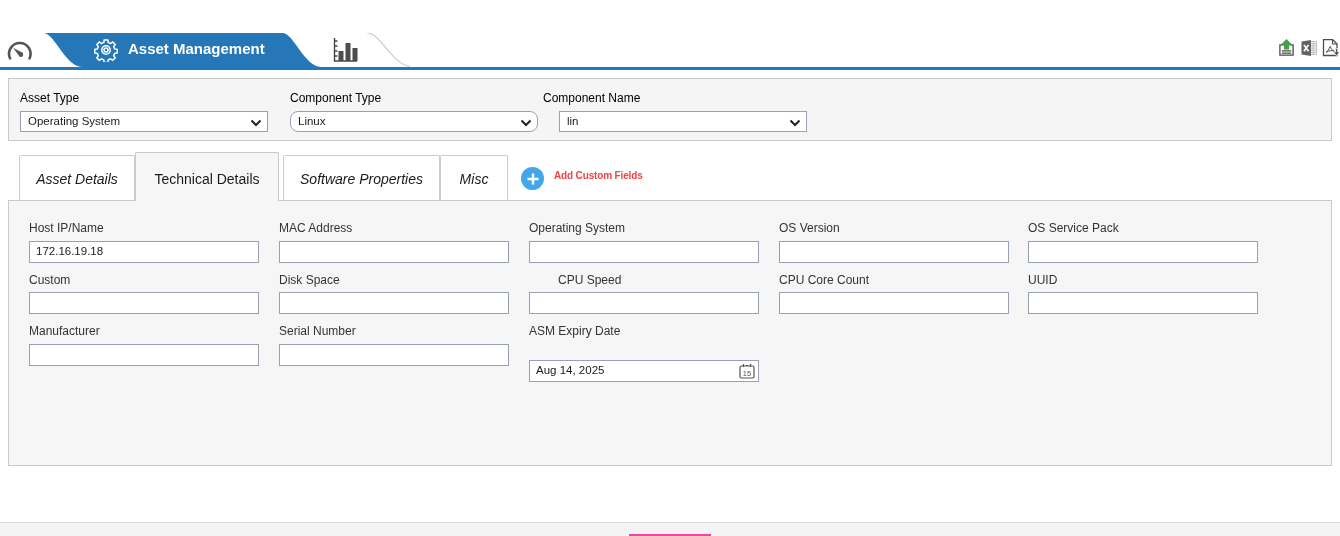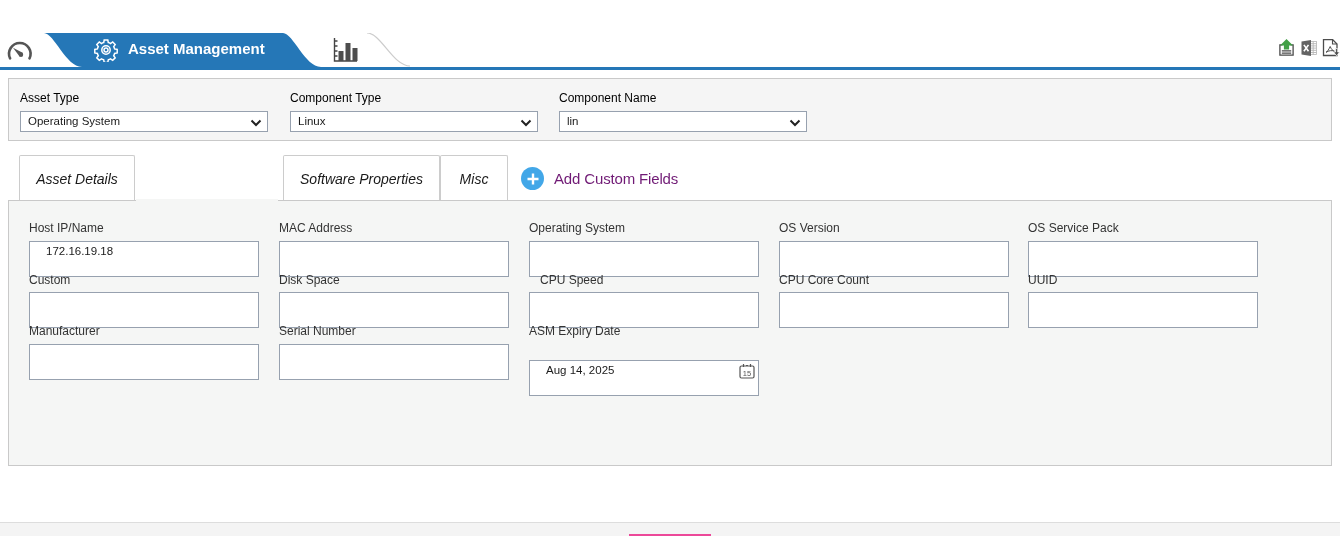--- a/index.html
+++ b/index.html
@@ -14,28 +14,28 @@
 #filterbox { left:8px; top:45px; width:1324px; height:63px; background:#f5f5f5; border:1px solid #c9c9c9; }
 .flabel { position:absolute; top:58px; font-size:12px; color:#000000; }
 .fselect { position:absolute; top:78px; width:248px; height:21px; background:#fff; border:1px solid #97a1af; font-size:11.5px; color:#1a1a1a; line-height:19px; padding-left:7px; font-weight:500; }
 .fselect svg { position:absolute; right:5px; top:7px; }
 
 
 .tab { position:absolute; top:122px; height:45px; background:#fff; border:1px solid #ccc; border-bottom:none; font-size:14px; color:#1a1a1a; text-align:center; line-height:47px; border-radius:2px 2px 0 0;font-style:italic; }
 #tabactive { position:absolute; top:119px; height:49px; background:#f5f6f5; border:1px solid #c9c9c9; border-bottom:none; font-size:14px; color:#1a1a1a; text-align:center; line-height:53px; border-radius:2px 2px 0 0; z-index:3; }
 #addbtn { position:absolute; left:521px; top:134px; width:23px; height:23px; border-radius:50%; background:#42a7e8; }
 #addbtn svg { position:absolute; left:4.5px; top:4.5px; }
-#addtxt { position:absolute; left:554px; top:137px; font-size:15px; color:#701a75; }
+#addtxt { position:absolute; left:554px; top:137px; font-size:10px; color:#ef4444;font-weight:bold; }
 
 
 #panel { left:8px; top:167px; width:1324px; height:266px; background:#f5f6f5; border:1px solid #c9c9c9; }
 #tabgap { left:136px; top:166px; width:142px; height:2px; background:#f5f6f5; z-index:4; }
 
 .lbl { position:absolute; font-size:12px; color:#333; }
-.inp { position:absolute; width:230px; height:36px; background:#fff; border:1px solid #97a1af; font-size:11.5px; color:#1a1a1a; line-height:18px; padding-left:16px; }
+.inp { position:absolute; width:230px; height:22px; background:#fff; border:1px solid #97a1af; font-size:11.5px; color:#1a1a1a; line-height:18px; padding-left:6px; }
 
 
 #footer { left:0; top:489px; width:1340px; height:47px; background:#f4f4f4; border-top:1px solid #ddd; }
 #savebtn { left:629px; top:501px; width:82px; height:28px; background:#ec4899; color:#fff; font-size:14px; text-align:center; line-height:28px; }
 </style>
 </head>
 <body>
 <div id="stage">
 
   <svg class="abs" style="left:0;top:0;" width="40" height="32" viewBox="0 0 40 32">
@@ -84,32 +84,33 @@
   <svg class="abs" style="left:1322px;top:6px;" width="18" height="18" viewBox="0 0 18 18">
     <path d="M1.5 0.5 H10.5 L15 5 V16.5 H1.5 Z" fill="#fff" stroke="#4d4d4d" stroke-width="1.3"></path>
     <path d="M10.5 0.5 V5 H15" fill="none" stroke="#4d4d4d" stroke-width="1.1"></path>
     <path d="M8.2 7.5 c-1.5 3.2 -2.6 4.8 -4.2 5.8 M8.2 7.5 c1 2.6 2.4 4.3 4.3 4.8 M4 13.3 c2.8-1.8 6.3-2.2 8.5-1" fill="none" stroke="#4d4d4d" stroke-width="1"></path>
     <path d="M13.6 9.5 V13 H11.6 L14.6 16.8 L17.6 13 H15.6 V9.5 Z" fill="#4d4d4d" stroke="#fff" stroke-width="0.7"></path>
   </svg>
 
   <div id="filterbox" class="abs"></div>
   <div class="flabel" style="left:20px;">Asset Type</div>
   <div class="flabel" style="left:290px;">Component Type</div>
-  <div class="flabel" style="left:559px;">Component Name</div>
+  <div class="flabel" style="left:543px;">Component Name</div>
   <div class="fselect" style="left:20px;">Operating System<svg width="12" height="8" viewBox="0 0 12 8">
         <path d="M1.5 1.5 L6 6 L10.5 1.5" stroke="#222" stroke-width="2" fill="none"></path>
       </svg></div>
-  <div class="fselect" style="left:290px;">Linux<svg width="12" height="8" viewBox="0 0 12 8">
+  <div class="fselect" style="left:290px;border-radius:8px;">Linux<svg width="12" height="8" viewBox="0 0 12 8">
         <path d="M1.5 1.5 L6 6 L10.5 1.5" stroke="#222" stroke-width="2" fill="none"></path>
       </svg></div>
   <div class="fselect" style="left:559px;">lin<svg width="12" height="8" viewBox="0 0 12 8">
         <path d="M1.5 1.5 L6 6 L10.5 1.5" stroke="#222" stroke-width="2" fill="none"></path>
       </svg></div>
 
   <div class="tab" style="left:19px;width:116px;">Asset Details</div>
+  <div id="tabactive" style="left:135px;width:144px;">Technical Details</div>
   <div class="tab" style="left:283px;width:157px;">Software Properties</div>
   <div class="tab" style="left:440px;width:68px;">Misc</div>
   <div id="addbtn">
       <svg width="14" height="14" viewBox="0 0 14 14">
         <path d="M7 1.5 V12.5 M1.5 7 H12.5" stroke="#fff" stroke-width="2.4"></path>
       </svg>
     </div>
   <div id="addtxt" style="letter-spacing:-0.15px;">Add Custom Fields</div>
 
   <div id="panel" class="abs"></div>
@@ -121,21 +122,21 @@
   <div class="lbl" style="left:779px;top:188px;">OS Version</div>
   <div class="lbl" style="left:1028px;top:188px;">OS Service Pack</div>
   <div class="inp" style="left:29px;top:208px;">172.16.19.18</div>
   <div class="inp" style="left:279px;top:208px;"></div>
   <div class="inp" style="left:529px;top:208px;"></div>
   <div class="inp" style="left:779px;top:208px;"></div>
   <div class="inp" style="left:1028px;top:208px;"></div>
 
   <div class="lbl" style="left:29px;top:240px;">Custom</div>
   <div class="lbl" style="left:279px;top:240px;">Disk Space</div>
-  <div class="lbl" style="left:540px;top:240px;">CPU Speed</div>
+  <div class="lbl" style="left:558px;top:240px;">CPU Speed</div>
   <div class="lbl" style="left:779px;top:240px;">CPU Core Count</div>
   <div class="lbl" style="left:1028px;top:240px;">UUID</div>
   <div class="inp" style="left:29px;top:259px;"></div>
   <div class="inp" style="left:279px;top:259px;"></div>
   <div class="inp" style="left:529px;top:259px;"></div>
   <div class="inp" style="left:779px;top:259px;"></div>
   <div class="inp" style="left:1028px;top:259px;"></div>
 
   <div class="lbl" style="left:29px;top:291px;">Manufacturer</div>
   <div class="lbl" style="left:279px;top:291px;">Serial Number</div>

